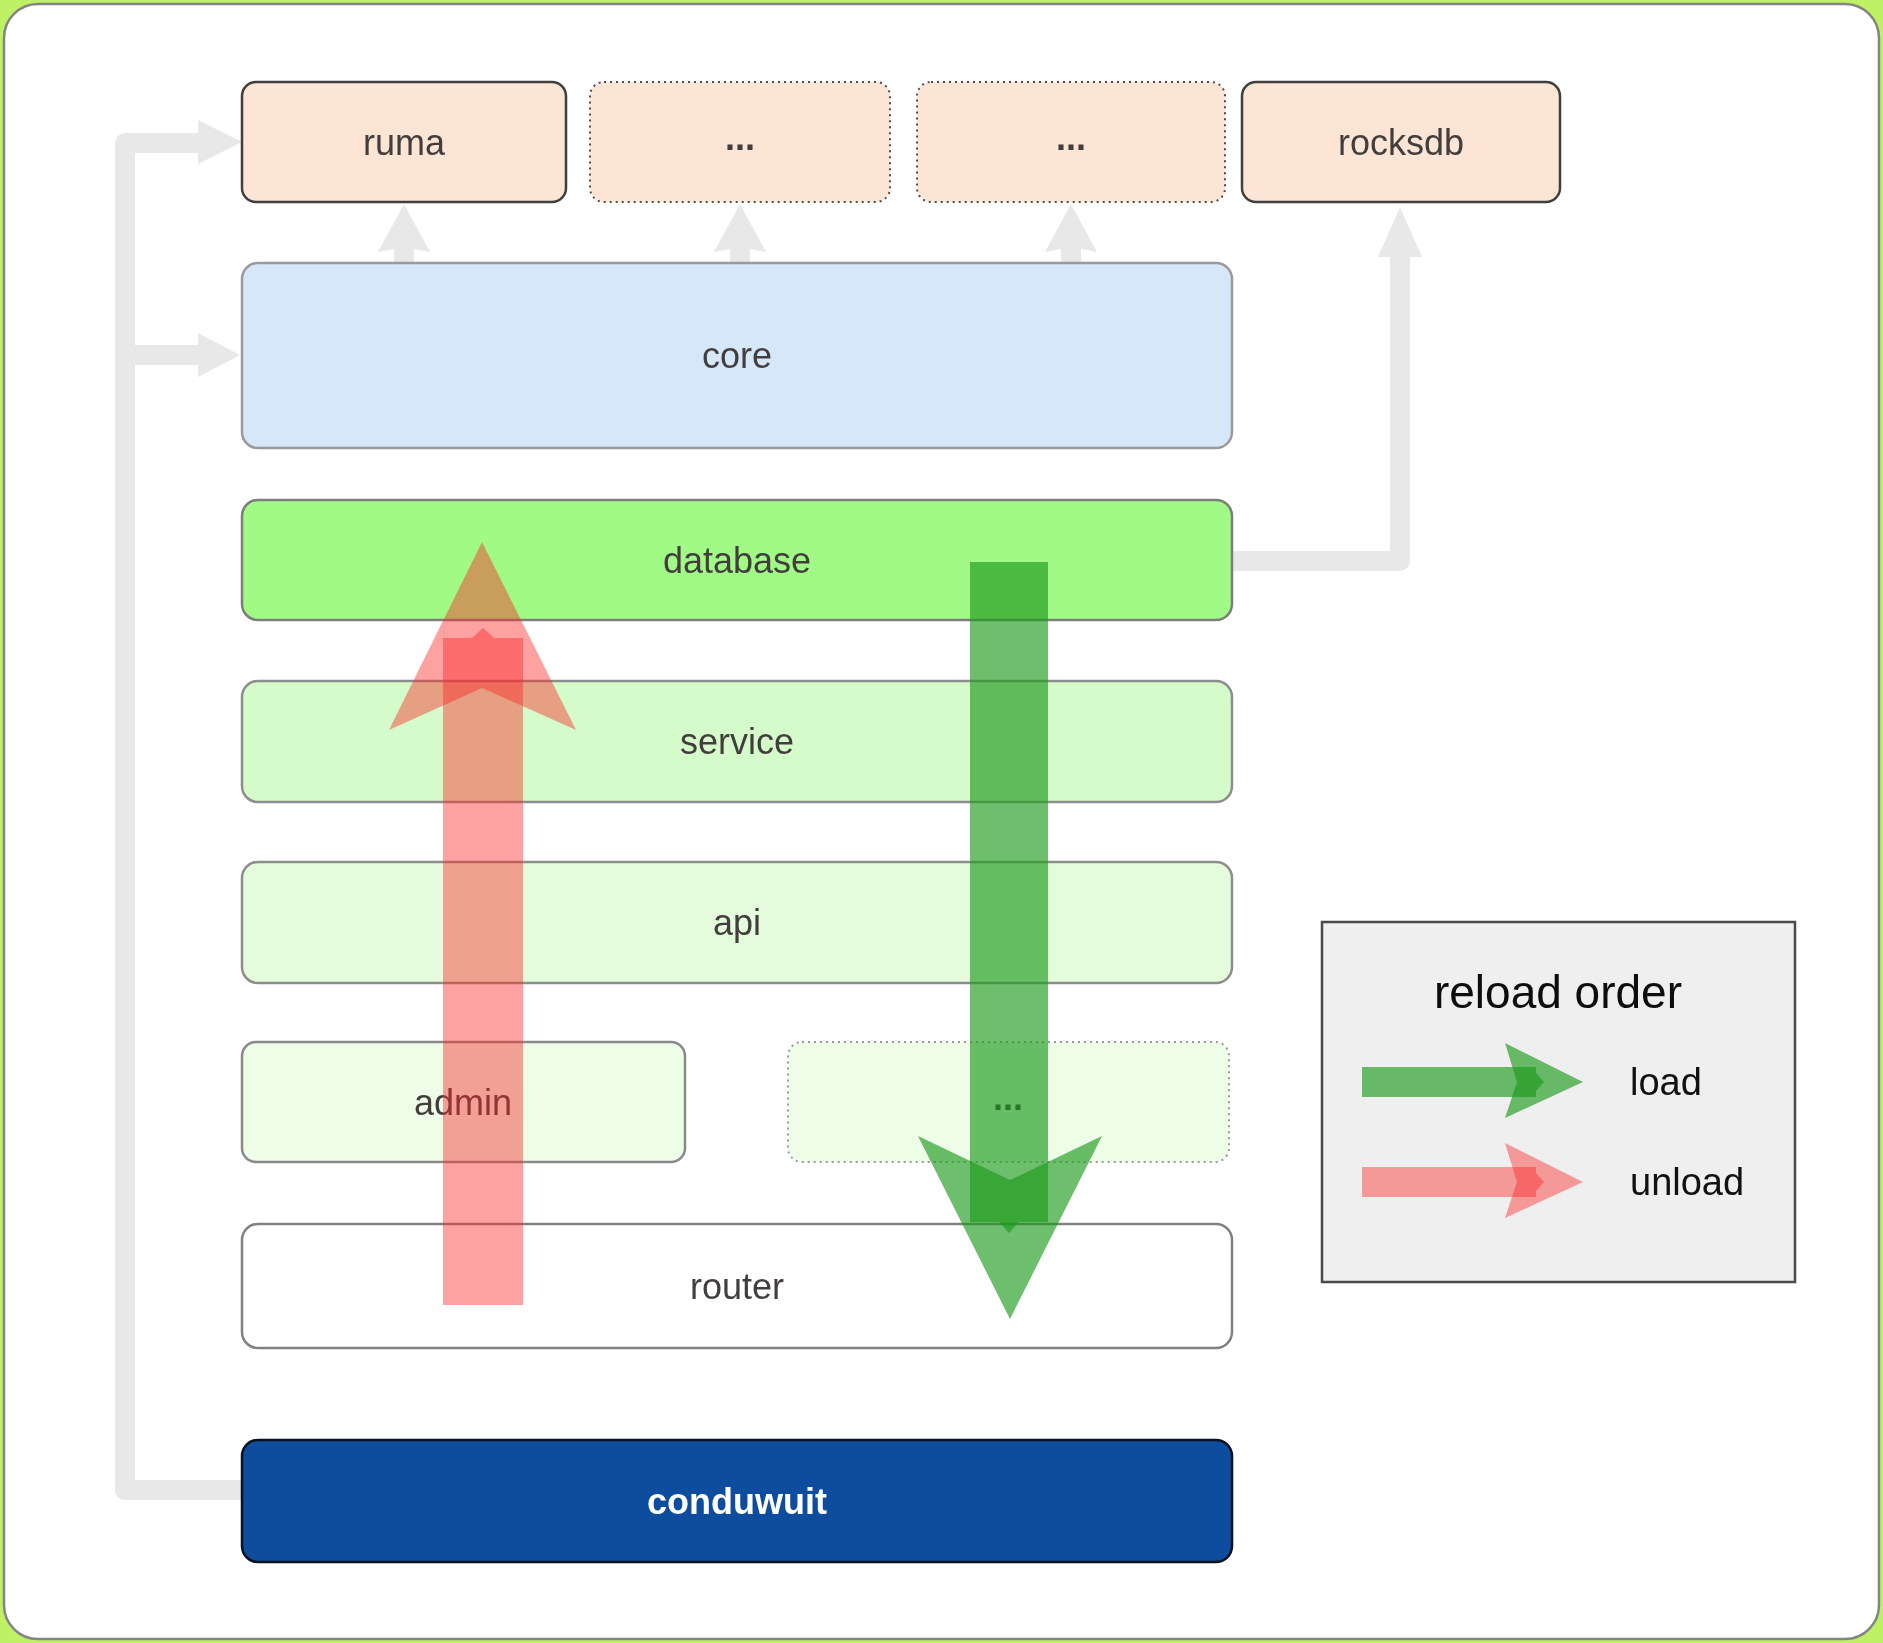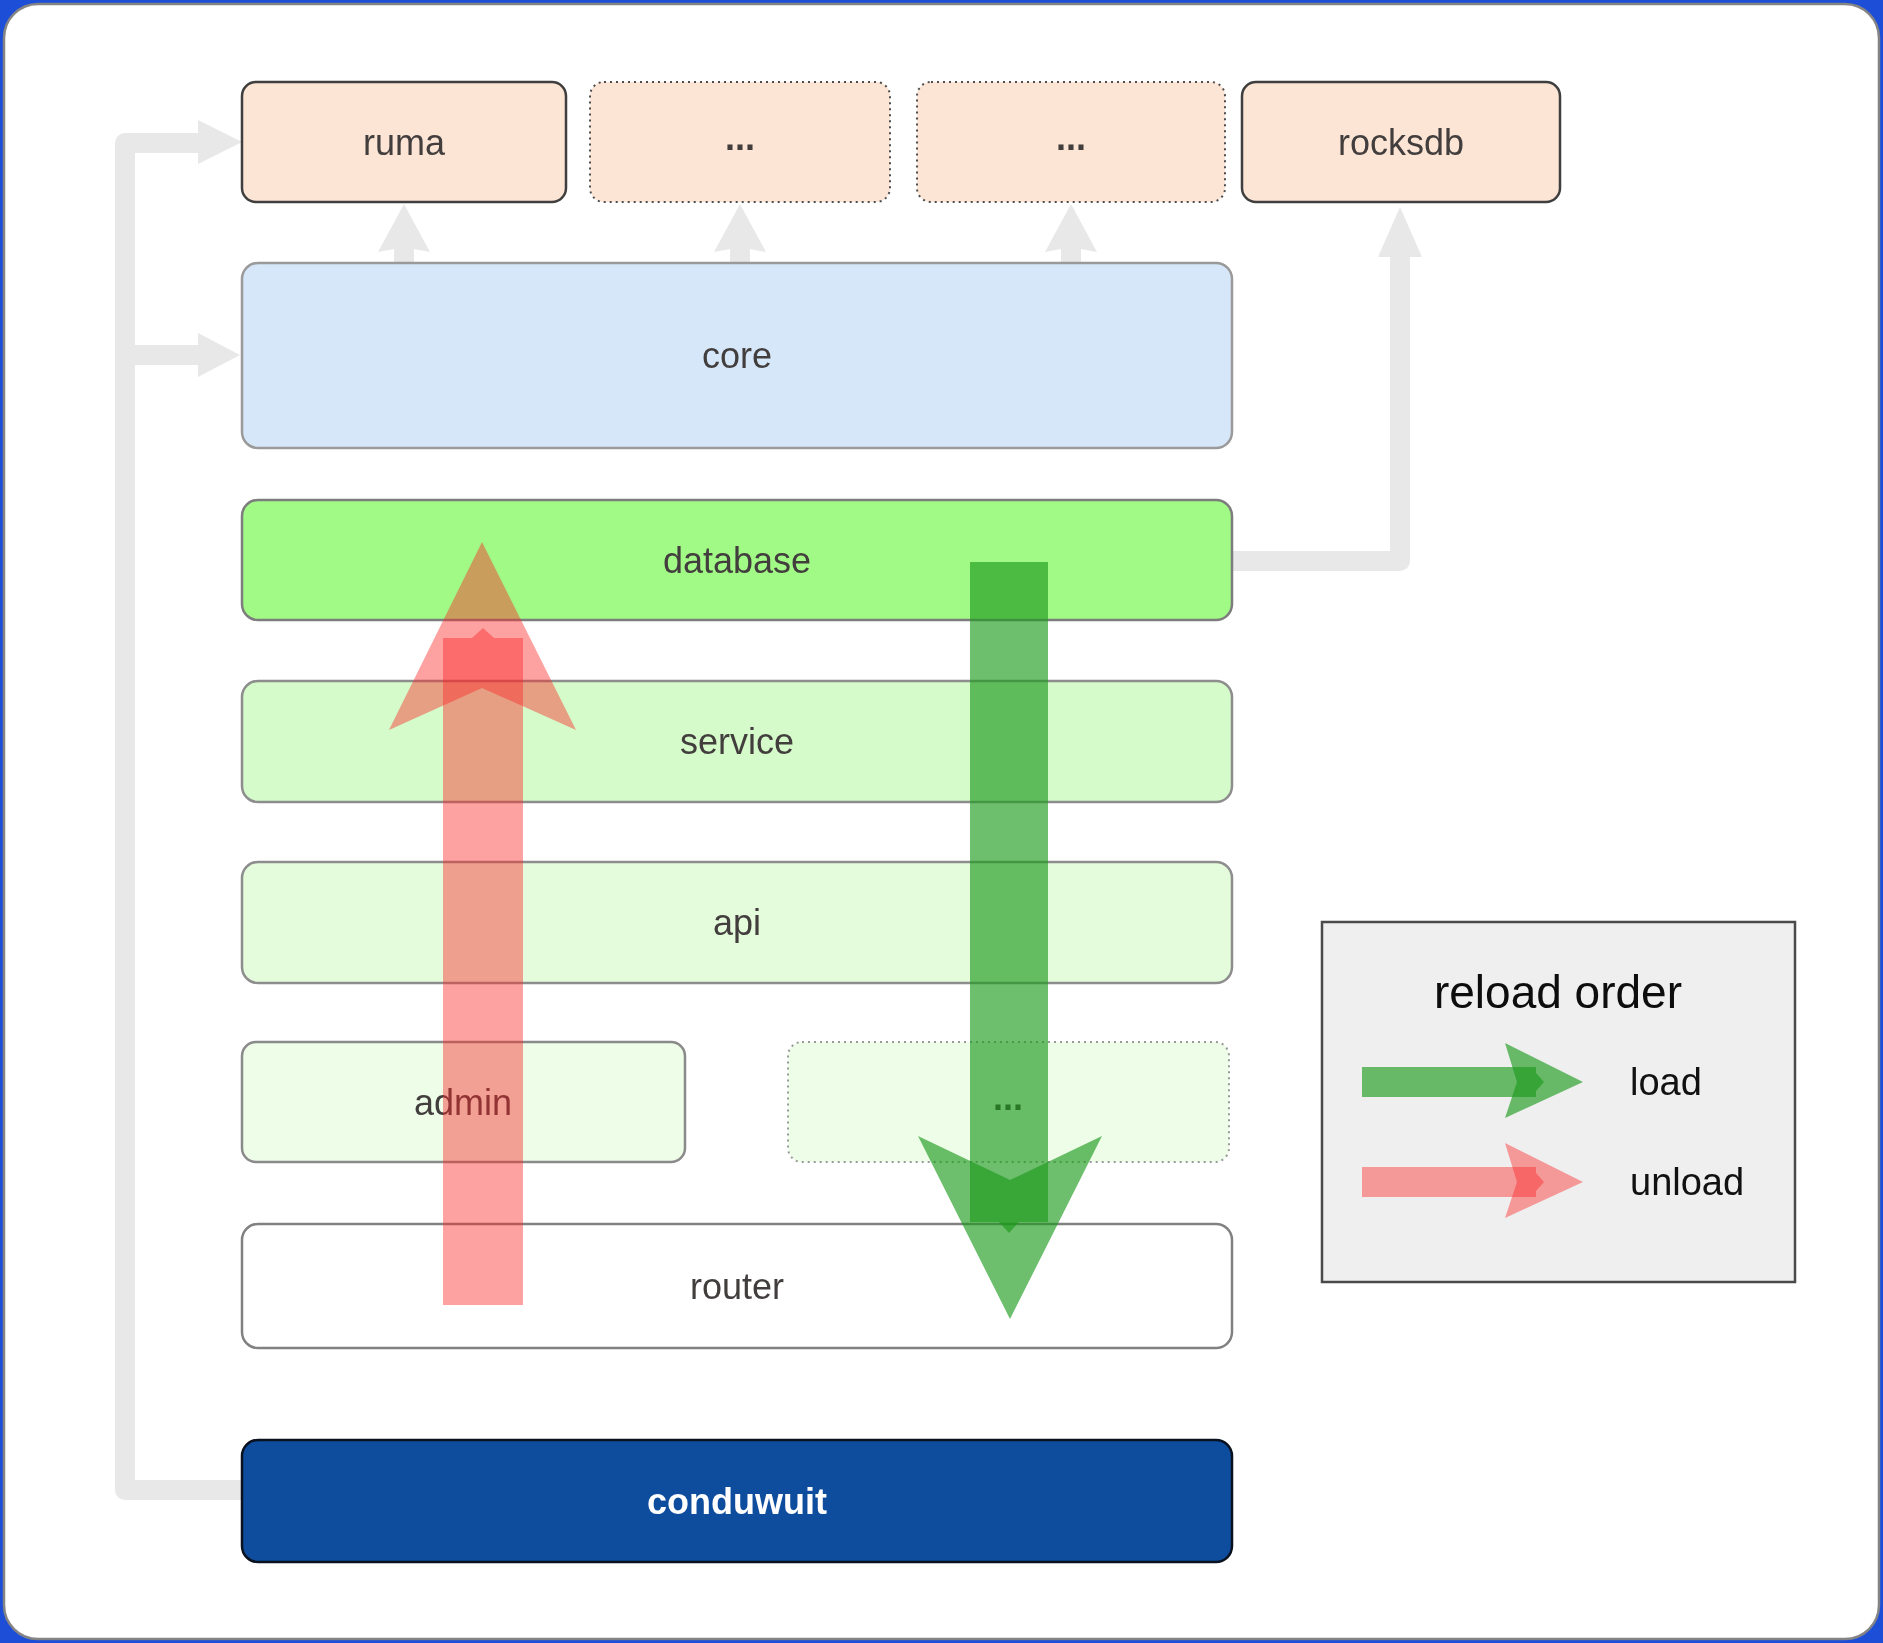--- a/index.html
+++ b/index.html
@@ -4,21 +4,21 @@
 <style>
   html, body {
     margin: 0;
     padding: 0;
     background: #ffffff;
   }
   .diagram-wrap {
     width: 1883px;
     height: 1643px;
     position: relative;
-    background: #1d4ed8;
+    background: #bef264;
   }
   svg { display: block; }
   text {
     font-family: "Liberation Sans", "DejaVu Sans", sans-serif;
     fill: #433e3e;
     font-size: 36px;
   }
   text.ellipsis { font-weight: 700; }
   text.white-label { fill: #ffffff; font-weight: 700; }
   text.legend-title { fill: #0d0d0d; font-size: 46px; }

